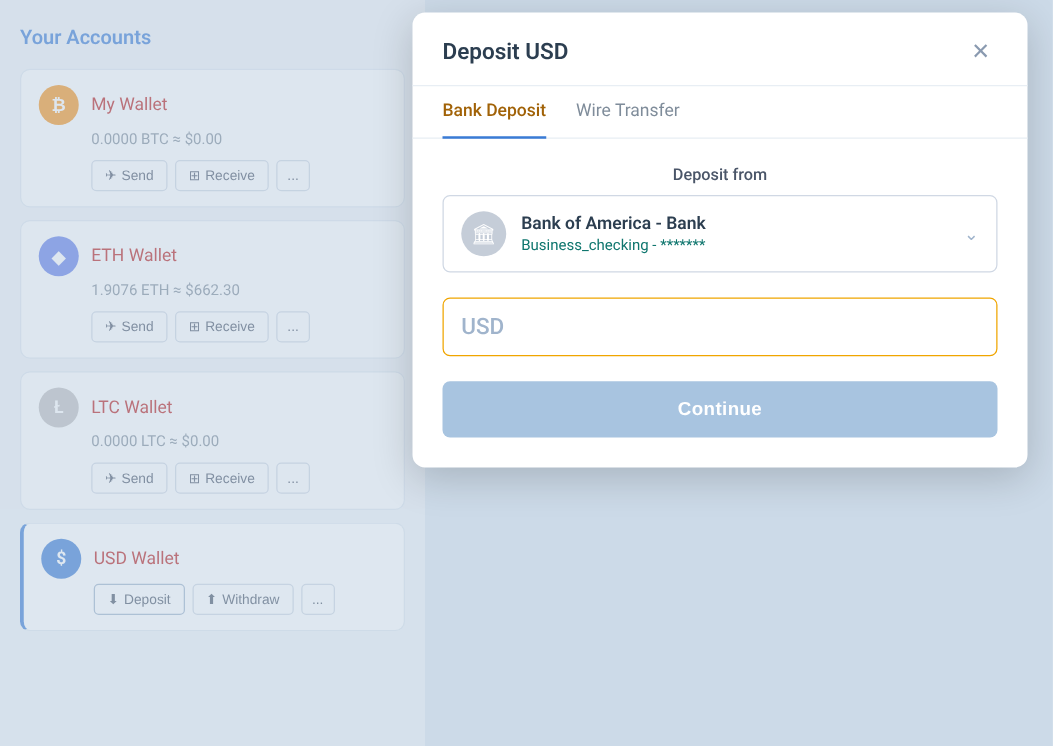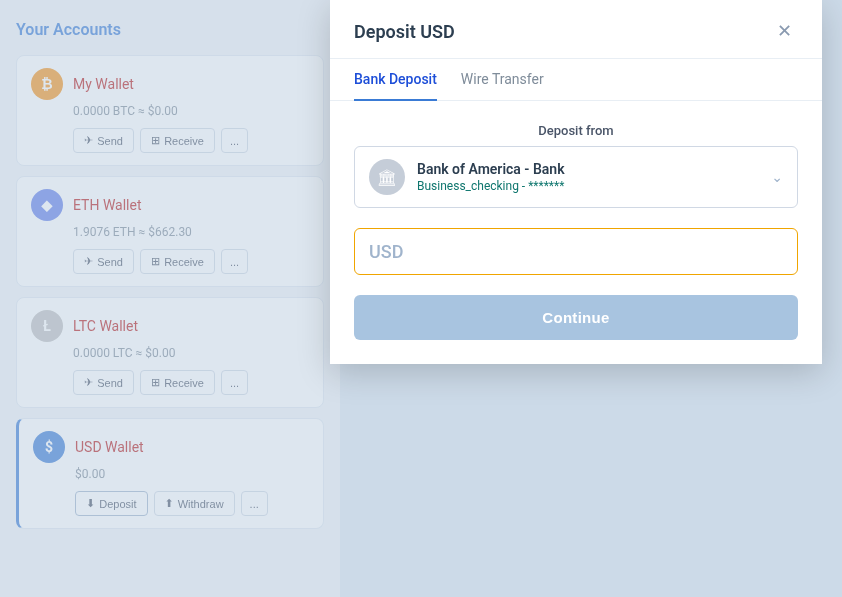--- a/index.html
+++ b/index.html
@@ -118,25 +118,25 @@
     .overlay {
       position: absolute;
       left: 0; top: 0;
       width: 842px; height: 597px;
       background: rgba(180, 200, 220, 0.4);
     }
 
     
     .modal {
       position: absolute;
-      top: 0;
+      top: 10px;
       left: 330px;
       width: 492px;
       background: #fff;
-      border-radius: 0;
+      border-radius: 10px;
       box-shadow: 0 8px 32px rgba(0,0,0,0.18);
       padding: 0;
       z-index: 10;
     }
 
     .modal-header {
       display: flex;
       align-items: center;
       justify-content: space-between;
       padding: 20px 24px 16px;
@@ -170,21 +170,21 @@
     .tab-item {
       padding: 12px 0;
       font-size: 14px;
       color: #7f8c9a;
       cursor: pointer;
       border-bottom: 2px solid transparent;
       margin-bottom: -1px;
     }
 
     .tab-item.active {
-      color: #1d4ed8;
+      color: #a16207;
       border-bottom-color: #3a7bd5;
       font-weight: 500;
     }
 
     
     .modal-body {
       padding: 22px 24px 24px;
     }
 
     .field-label {
@@ -351,21 +351,20 @@
     </div>
   </div>
 
   <div class="account-card active">
     <div class="account-header">
       <div class="account-icon icon-usd">
         <span>$</span>
       </div>
       <div class="account-name">USD Wallet</div>
     </div>
-    <div class="account-balance">$0.00</div>
     <div class="account-actions">
       <button class="action-btn deposit-active">
         <span>⬇</span>
         <span>Deposit</span>
       </button>
       <button class="action-btn">
         <span>⬆</span>
         <span>Withdraw</span>
       </button>
       <button class="btn-more">...</button>

